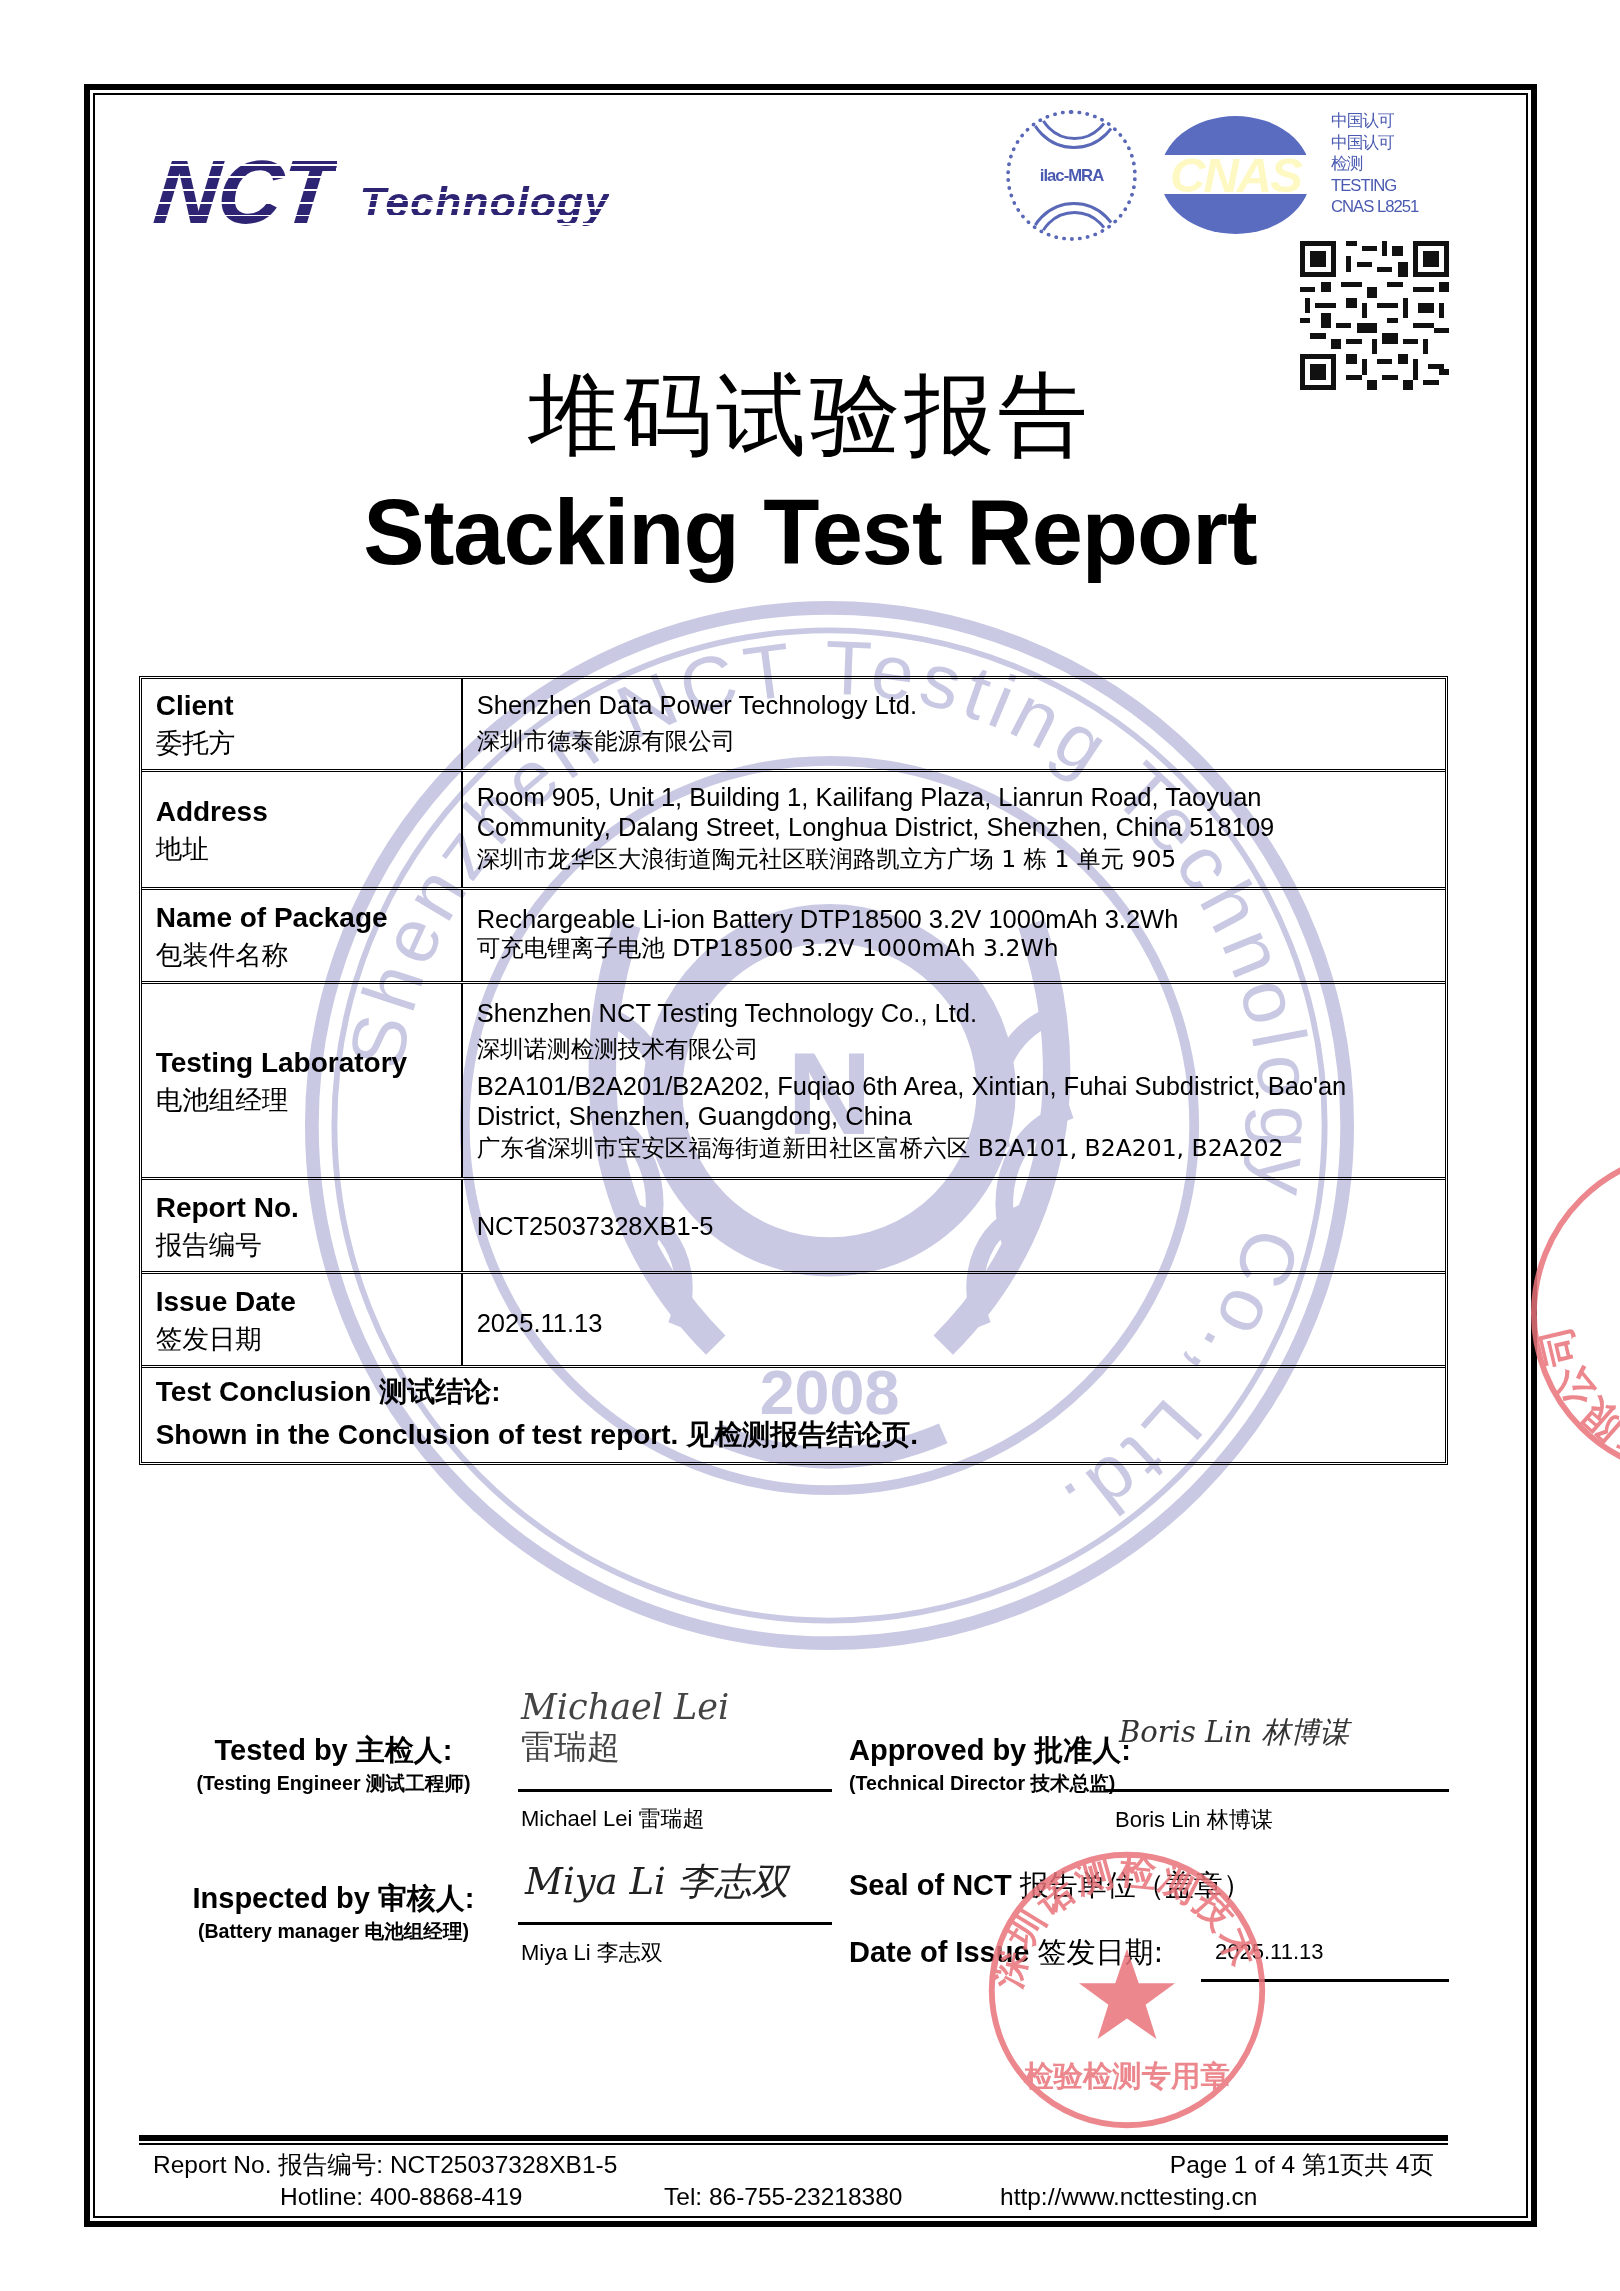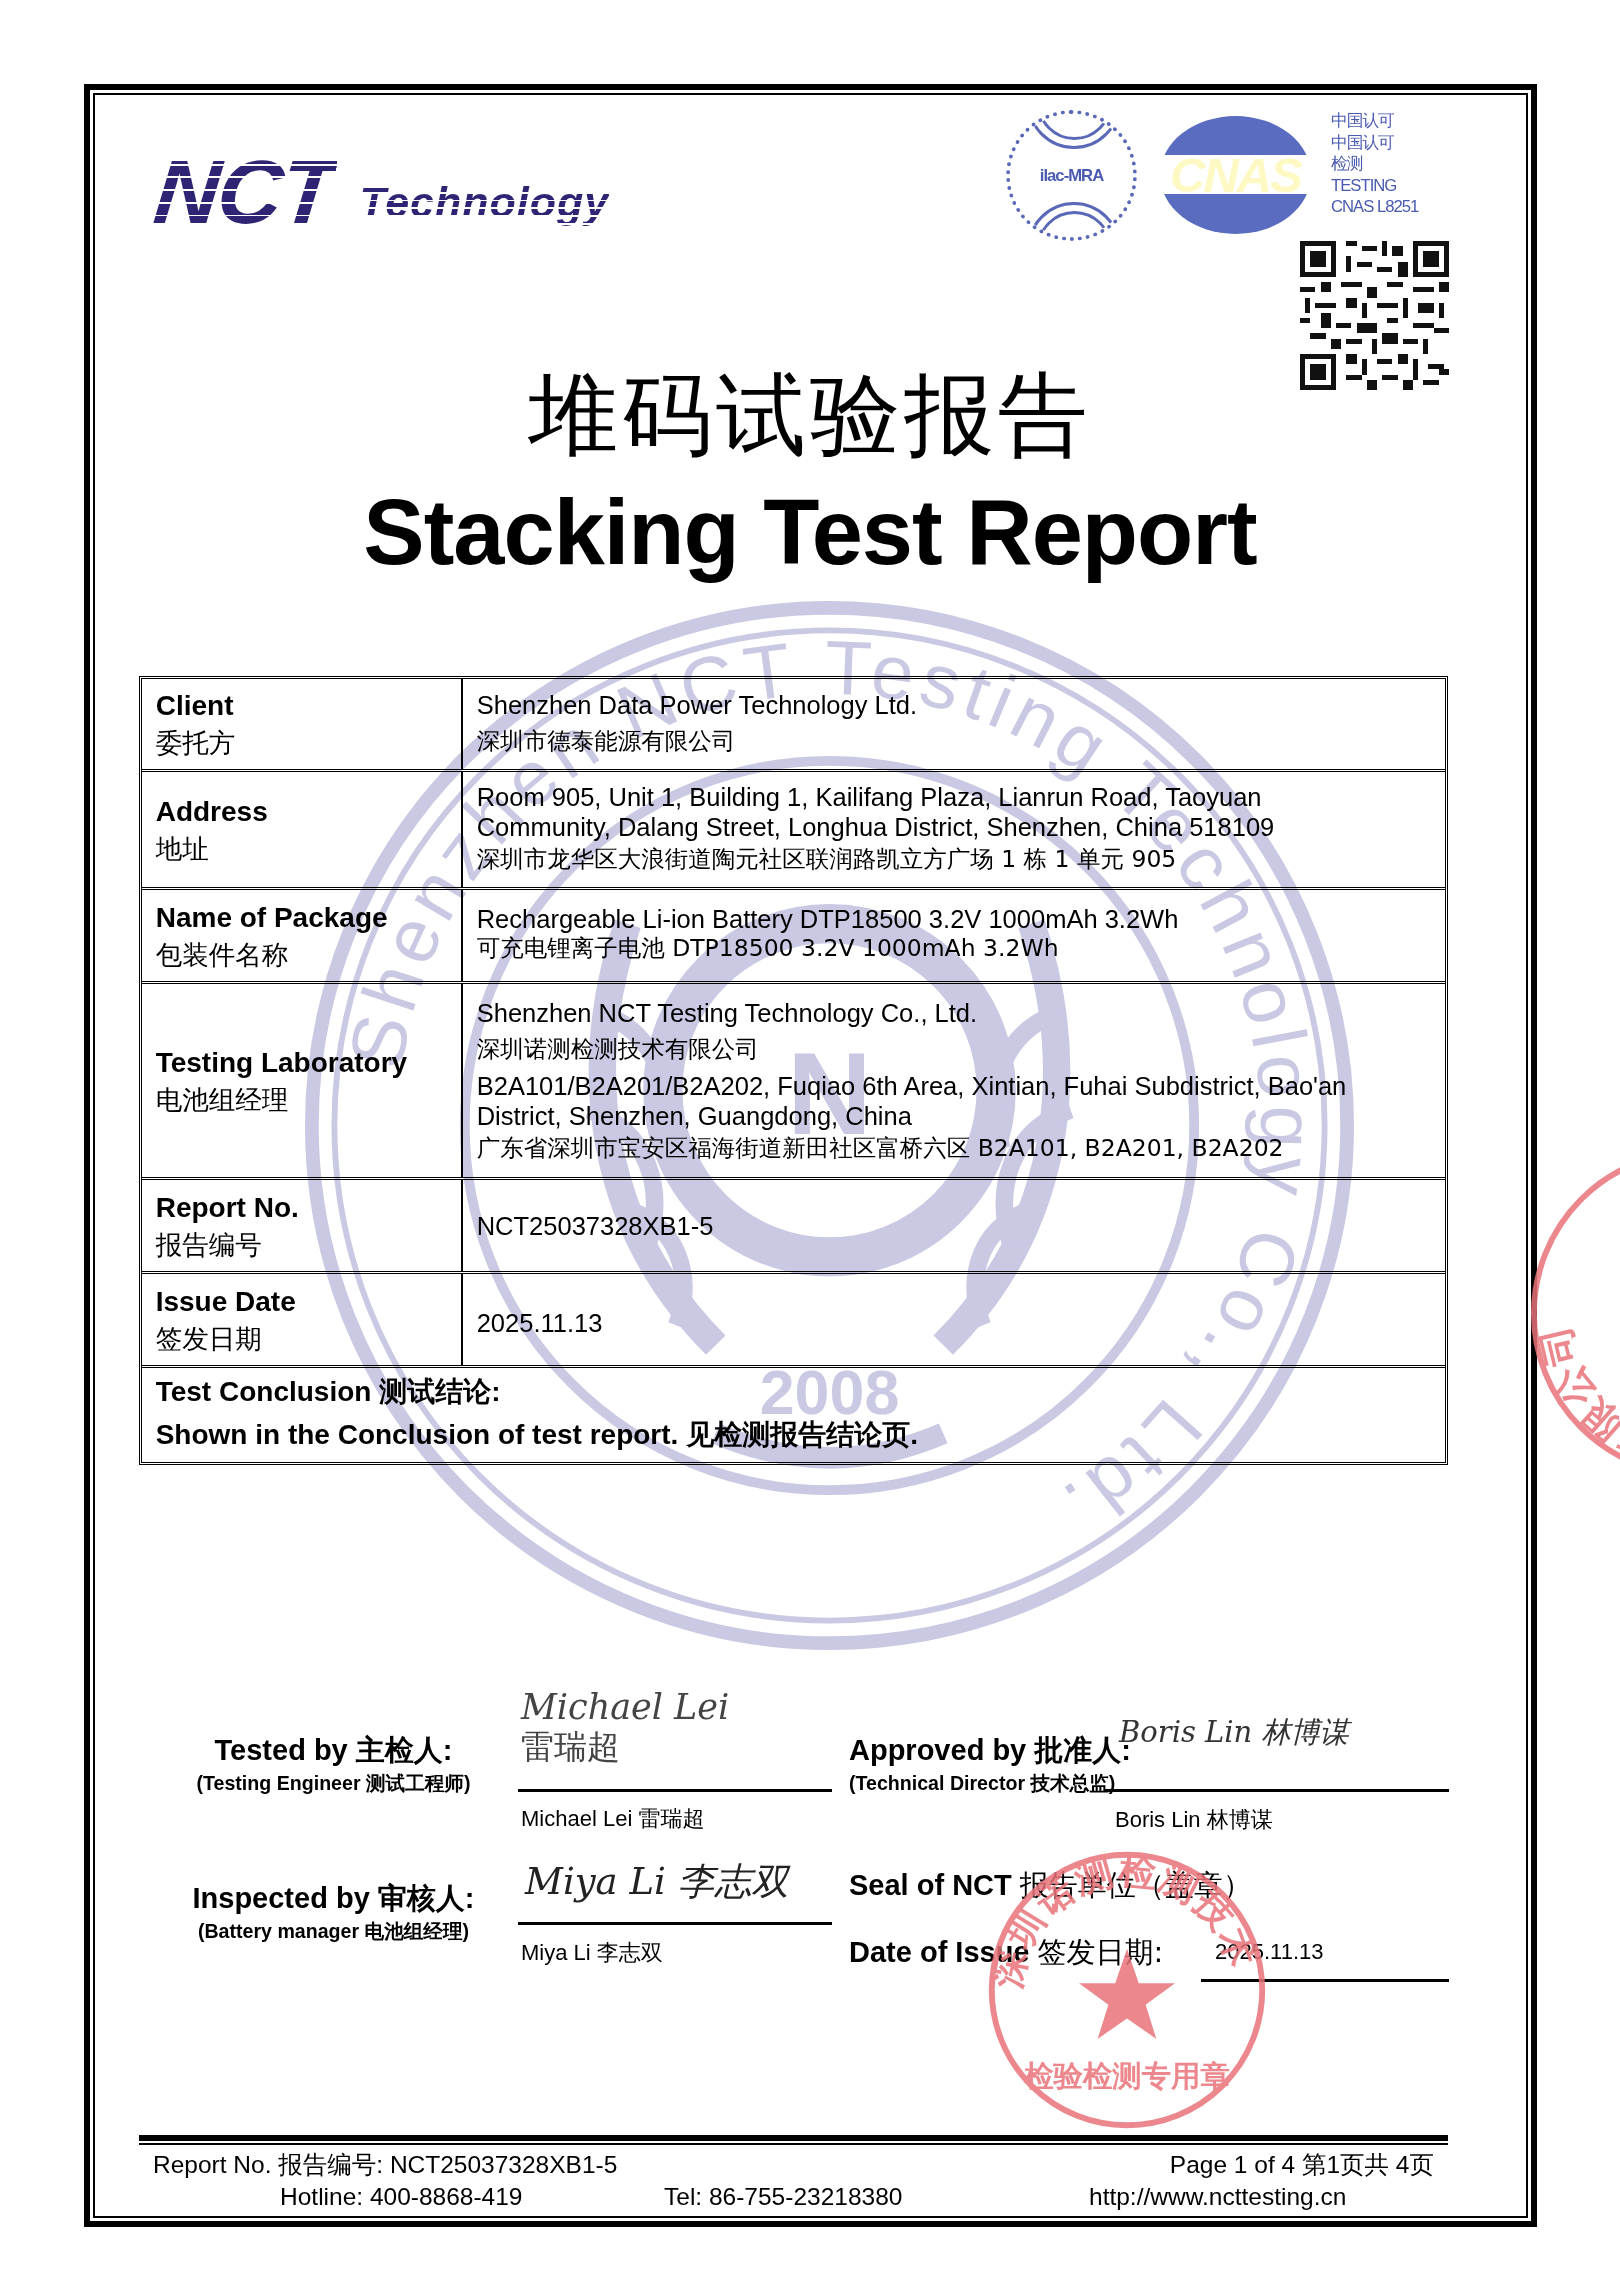--- a/index.html
+++ b/index.html
@@ -277,14 +277,14 @@
     <textPath href="#edgeRing" startOffset="40%">深圳诺测检测技术有限公司</textPath>
   </text>
 </svg>
 
 <div class="abs footer-bar"></div>
 <div class="abs footer-bar2"></div>
 <div class="abs foot" style="left:153px;top:2150px;">Report No. 报告编号: NCT25037328XB1-5</div>
 <div class="abs foot" style="right:186px;top:2150px;">Page 1 of 4 第1页共 4页</div>
 <div class="abs foot" style="left:280px;top:2182px;">Hotline: 400-8868-419</div>
 <div class="abs foot" style="left:664px;top:2182px;">Tel: 86-755-23218380</div>
-<div class="abs foot" style="left:1089px;top:2182px;">http://www.ncttesting.cn</div>
+<div class="abs foot" style="left:1000px;top:2182px;">http://www.ncttesting.cn</div>
 
 
 </body></html>

